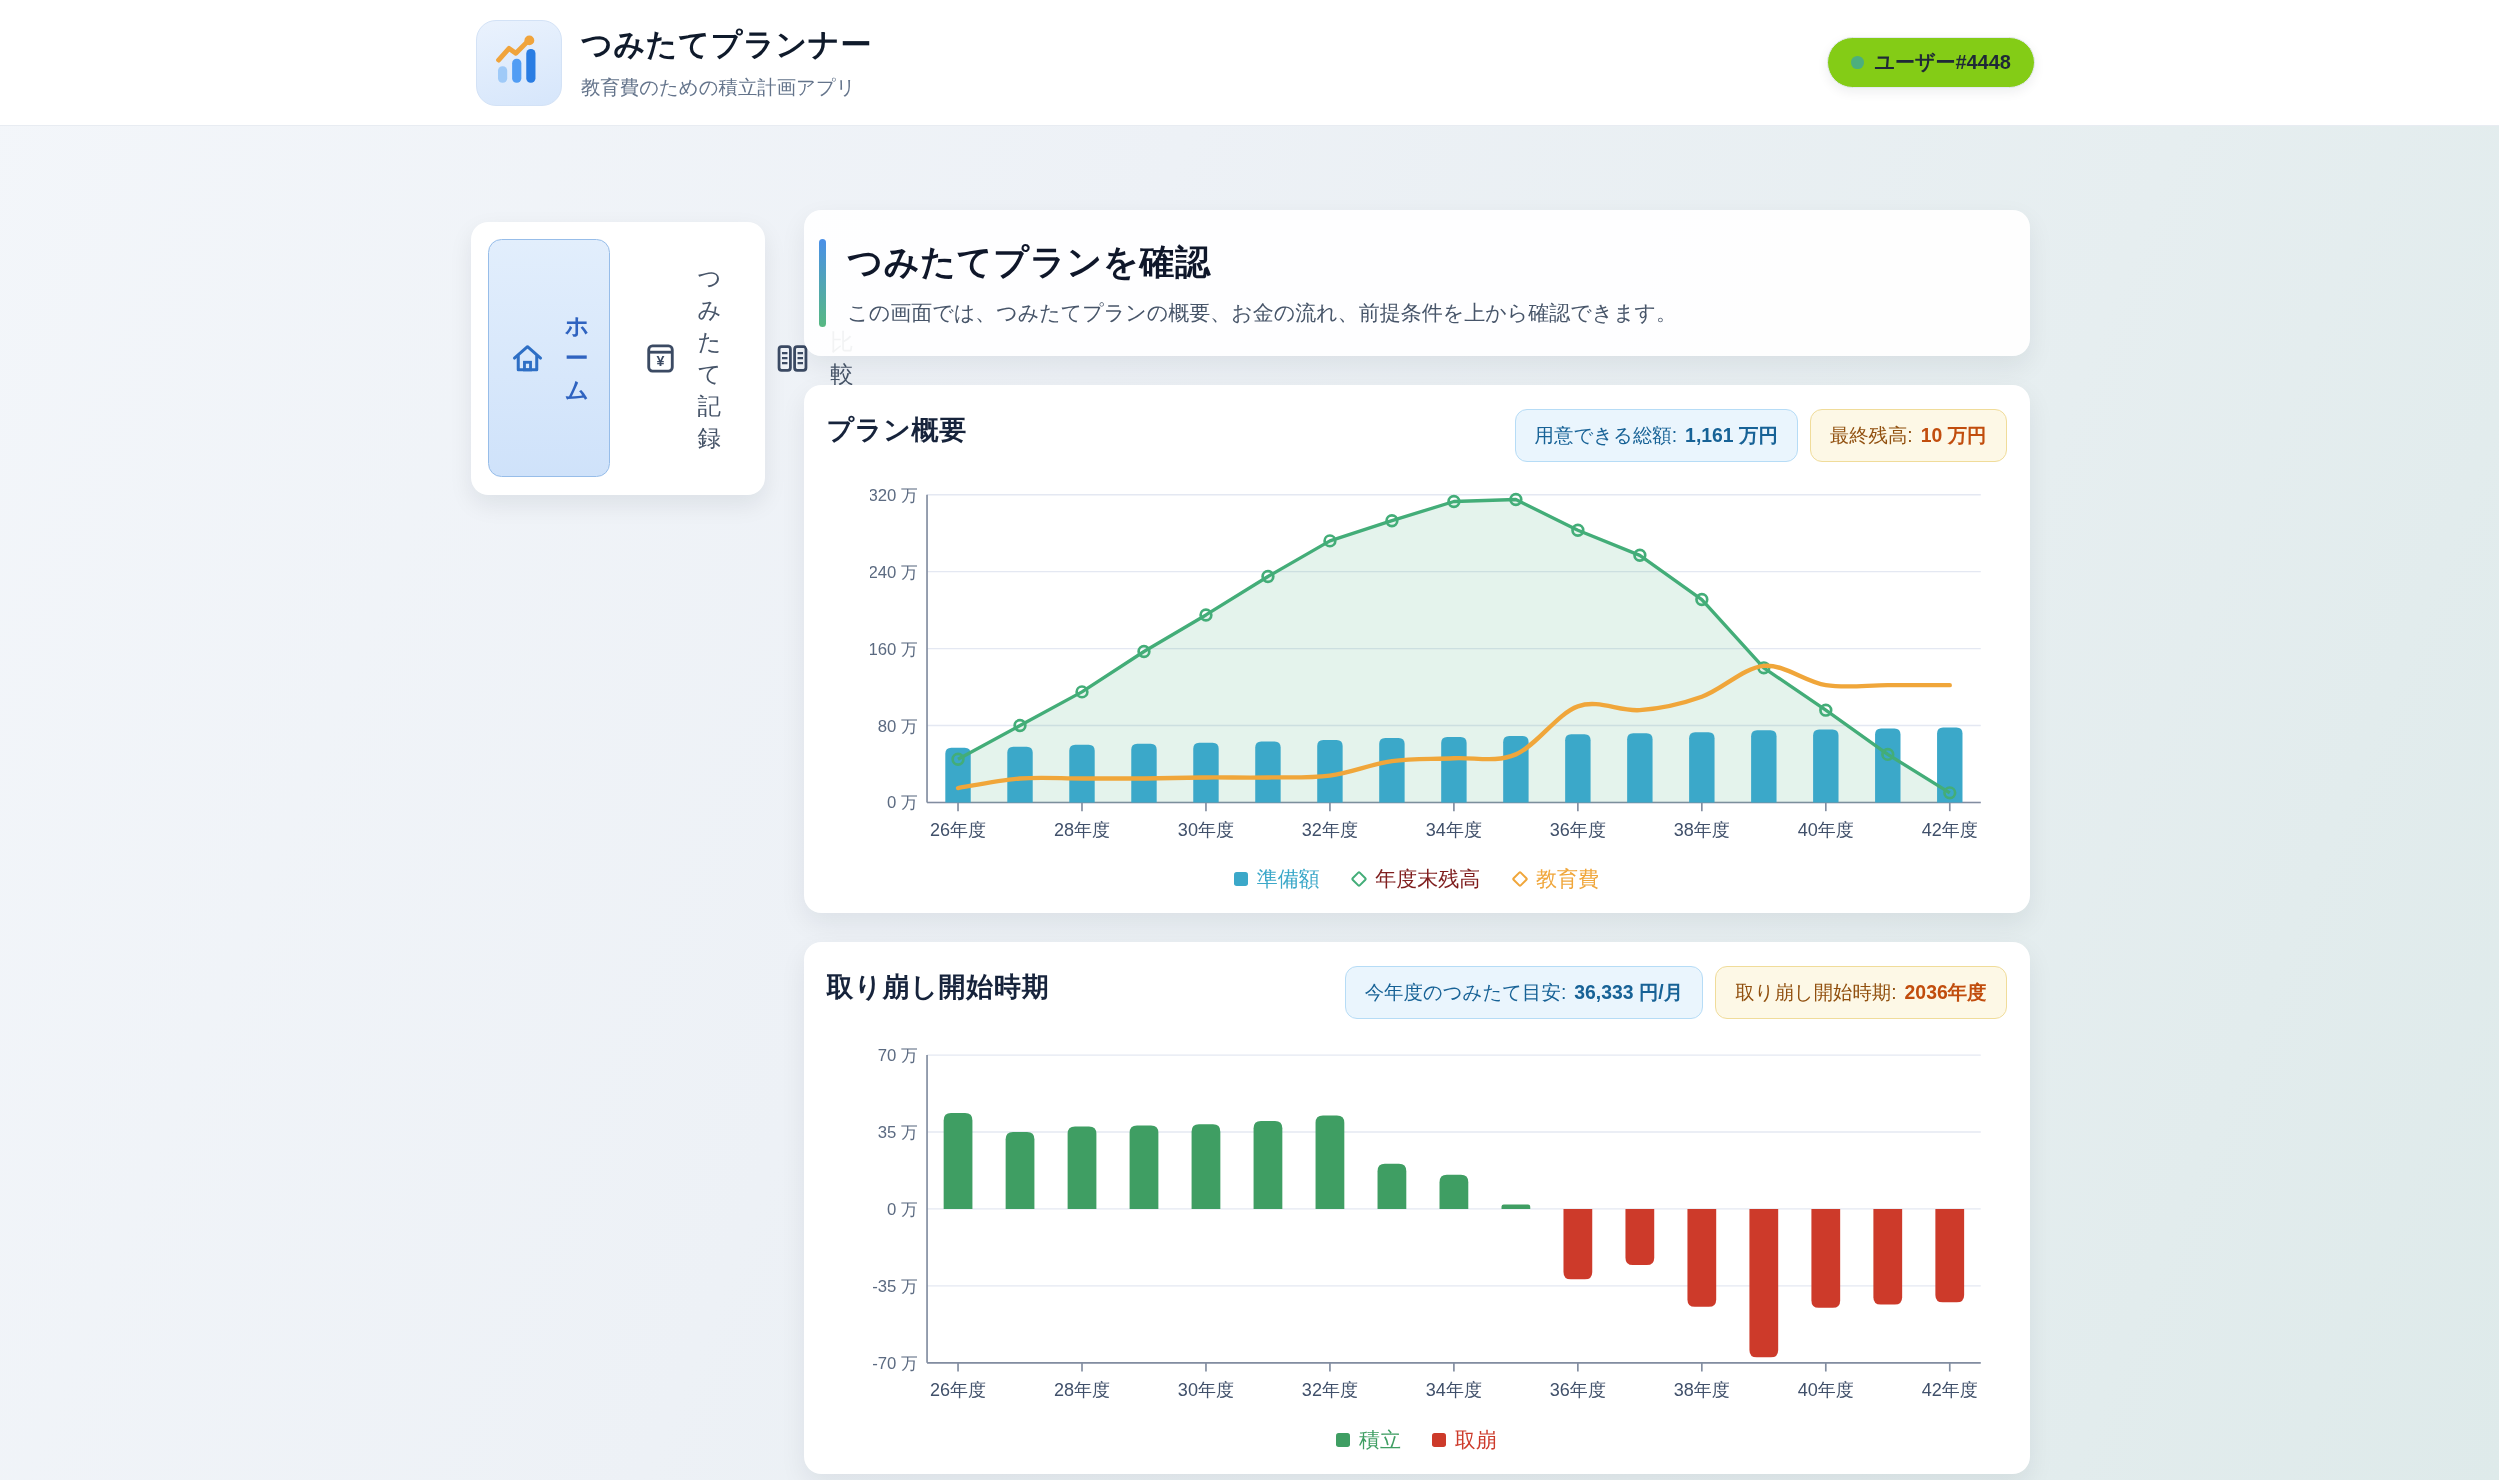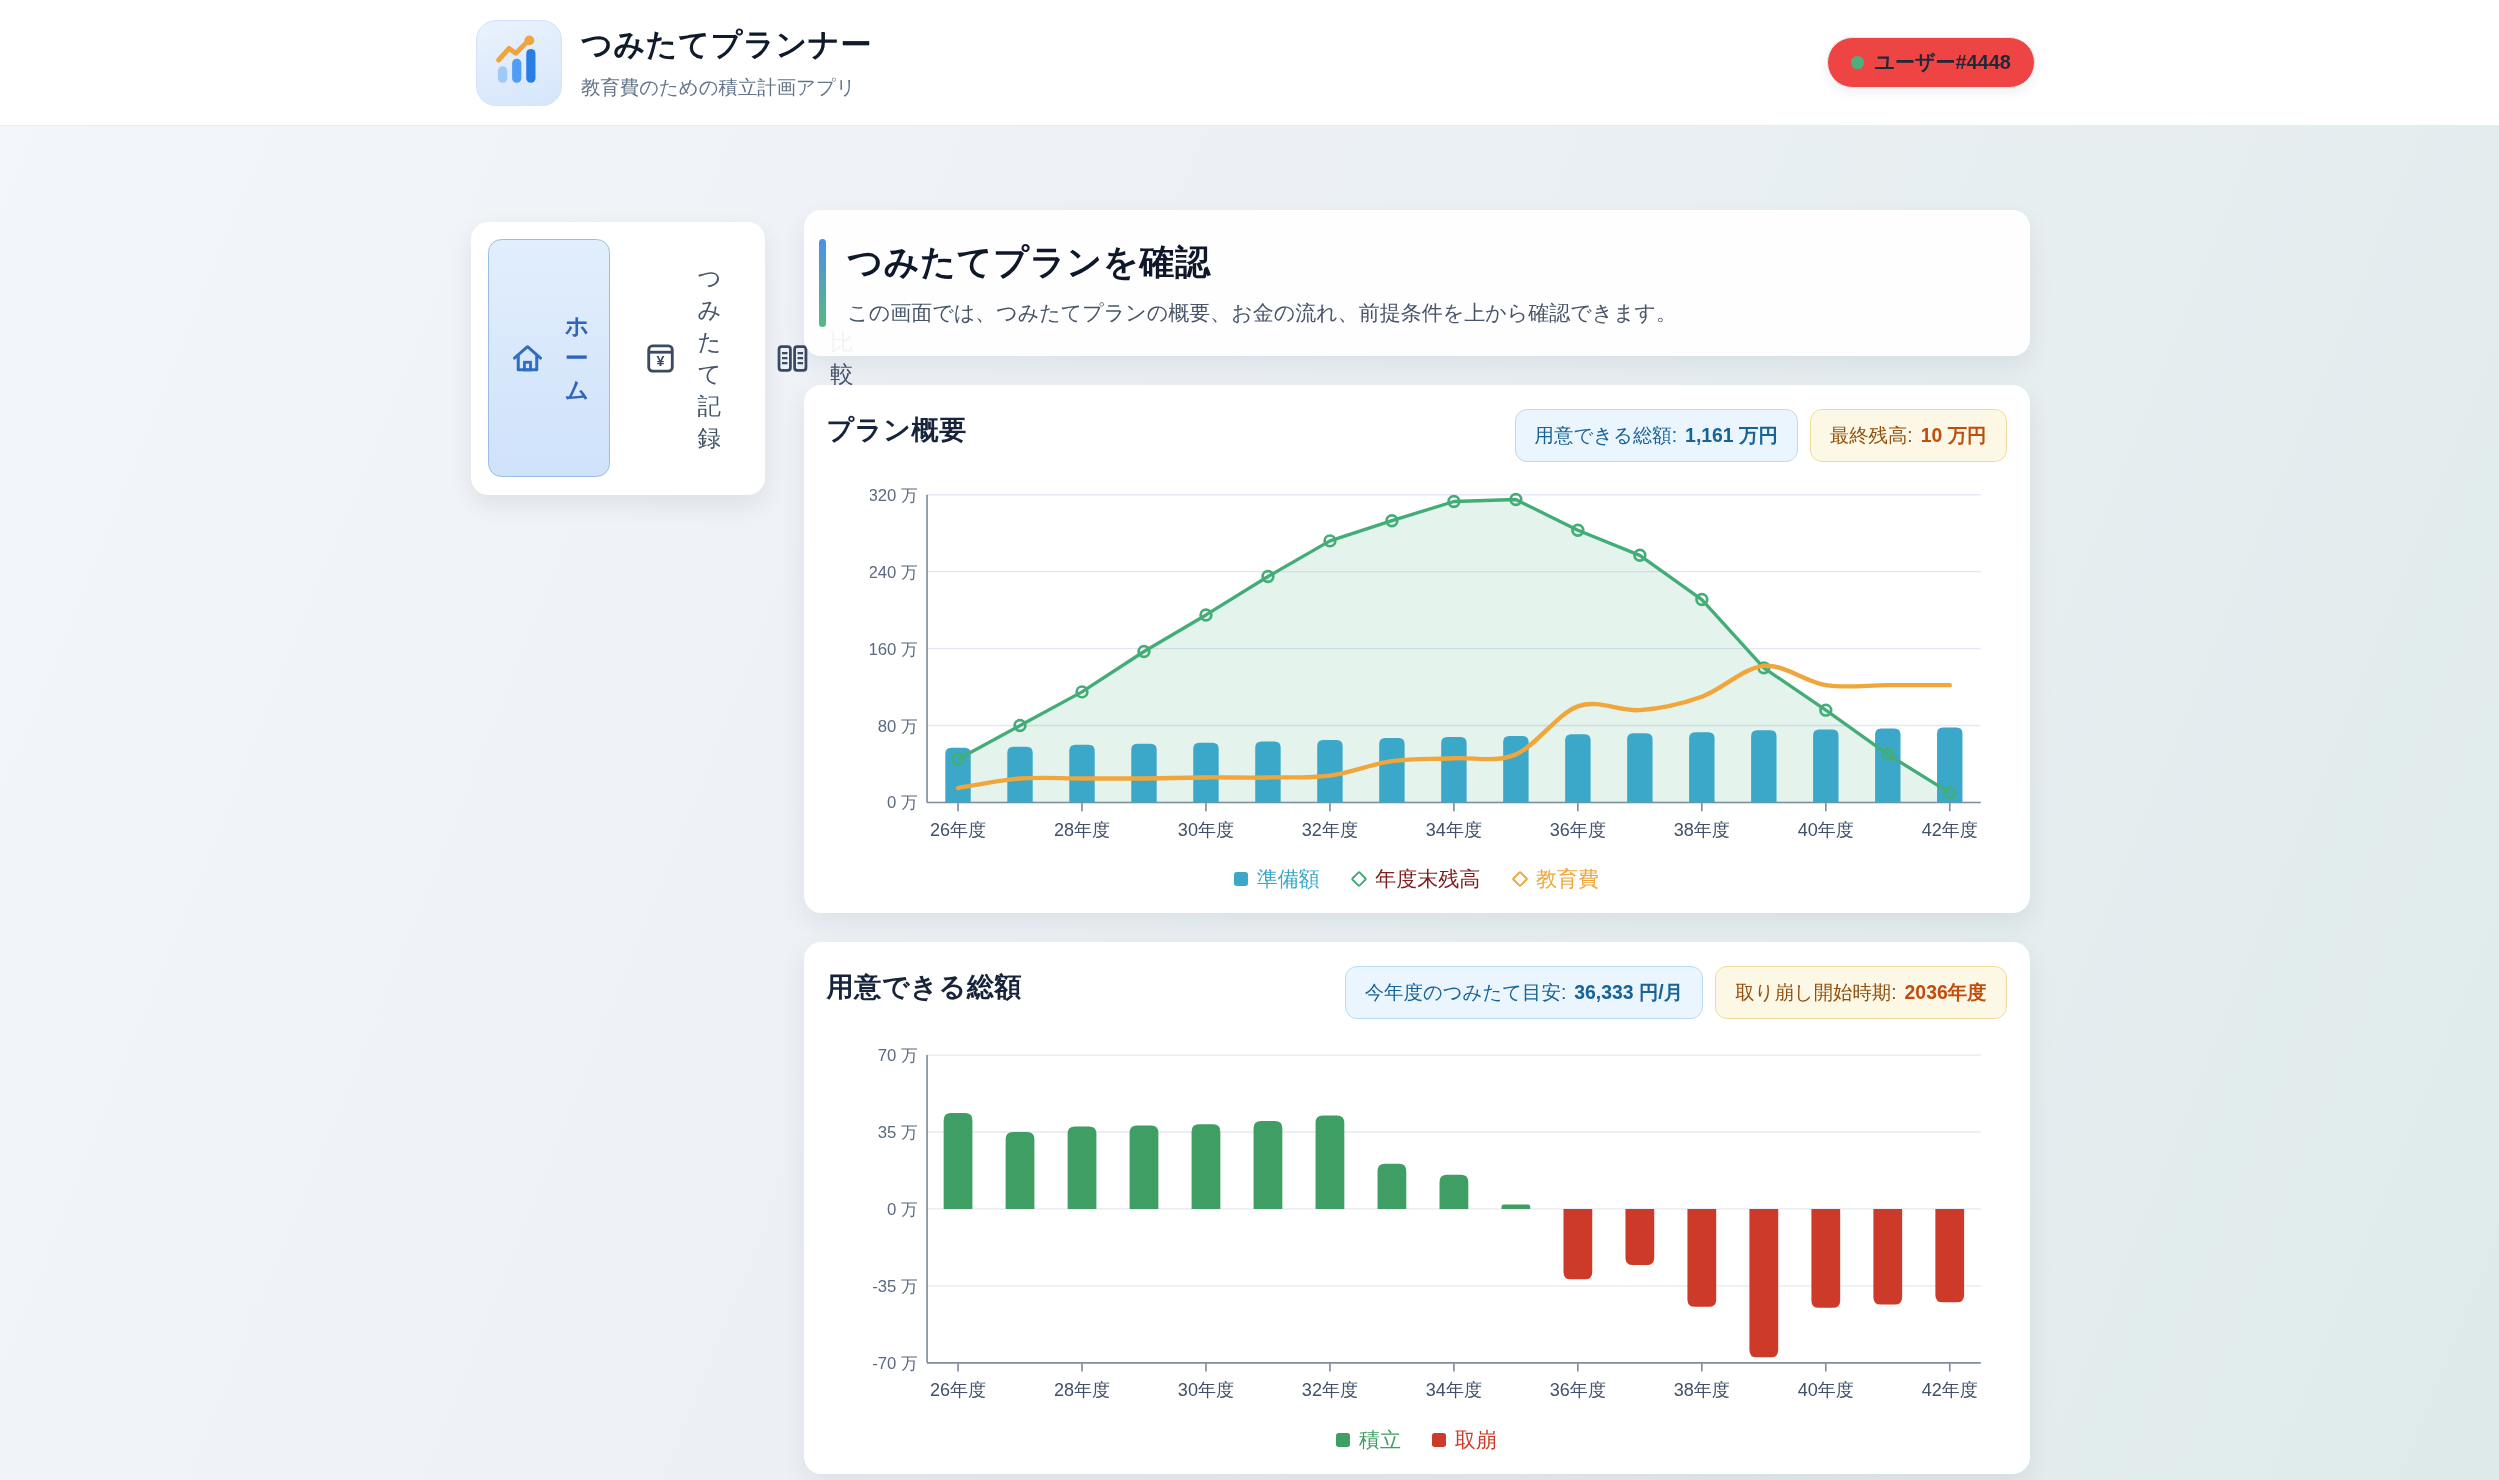--- a/index.html
+++ b/index.html
@@ -23,21 +23,21 @@
     width:86px;height:86px;border-radius:20px;flex:none;
     background:linear-gradient(165deg,#eaf2fd 0%,#d6e6fb 100%);
     border:1.3px solid #d3e2f6;box-sizing:border-box;
     display:flex;align-items:center;justify-content:center;
   }
   .logo svg{width:59px;height:59px;}
   .app-title{font-size:31px;font-weight:800;color:#0f1a2b;letter-spacing:0.7px;}
   .app-subtitle{font-size:19.4px;color:#64748b;margin-top:8px;}
   .user-pill{
     margin-left:auto;display:flex;align-items:center;gap:10.7px;
-    background:#ef4444;border:1.3px solid #e5e9f1;border-radius:668px;
+    background:#84cc16;border:1.3px solid #e5e9f1;border-radius:668px;
     padding:10.7px 23px;font-size:20px;font-weight:700;color:#1f2937;
     box-shadow:0 4px 12px rgba(15,23,42,.07);cursor:pointer;
   }
   .dot{width:12.7px;height:12.7px;border-radius:50%;background:#4CAF7D;flex:none;}
   
   .content{width:1559px;margin:0 auto;display:flex;gap:39px;align-items:flex-start;}
   
   .sidebar{
     margin-top:96px;width:294px;box-sizing:border-box;flex:none;
     background:#fff;border-radius:17.4px;padding:17.4px;
@@ -258,21 +258,21 @@
             </span>
             <span class="legend-item" style="color: rgb(240, 166, 58);">
               <span class="lg-diamond" style="border-color:#F0A63A"></span>
               <span>教育費</span>
             </span>
           </div>
       </section>
 
       <section class="card chart-card">
         <div class="card-head">
-          <h2>用意できる総額</h2>
+          <h2>取り崩し開始時期</h2>
           <div class="badges" id="flow-badges">
               <span class="badge blue">
                 <span class="b-label">今年度のつみたて目安:</span>
                 <b class="b-value">36,333 円/月</b>
               </span>
               <span class="badge yellow">
                 <span class="b-label">取り崩し開始時期:</span>
                 <b class="b-value">2036年度</b>
               </span>
             </div>

